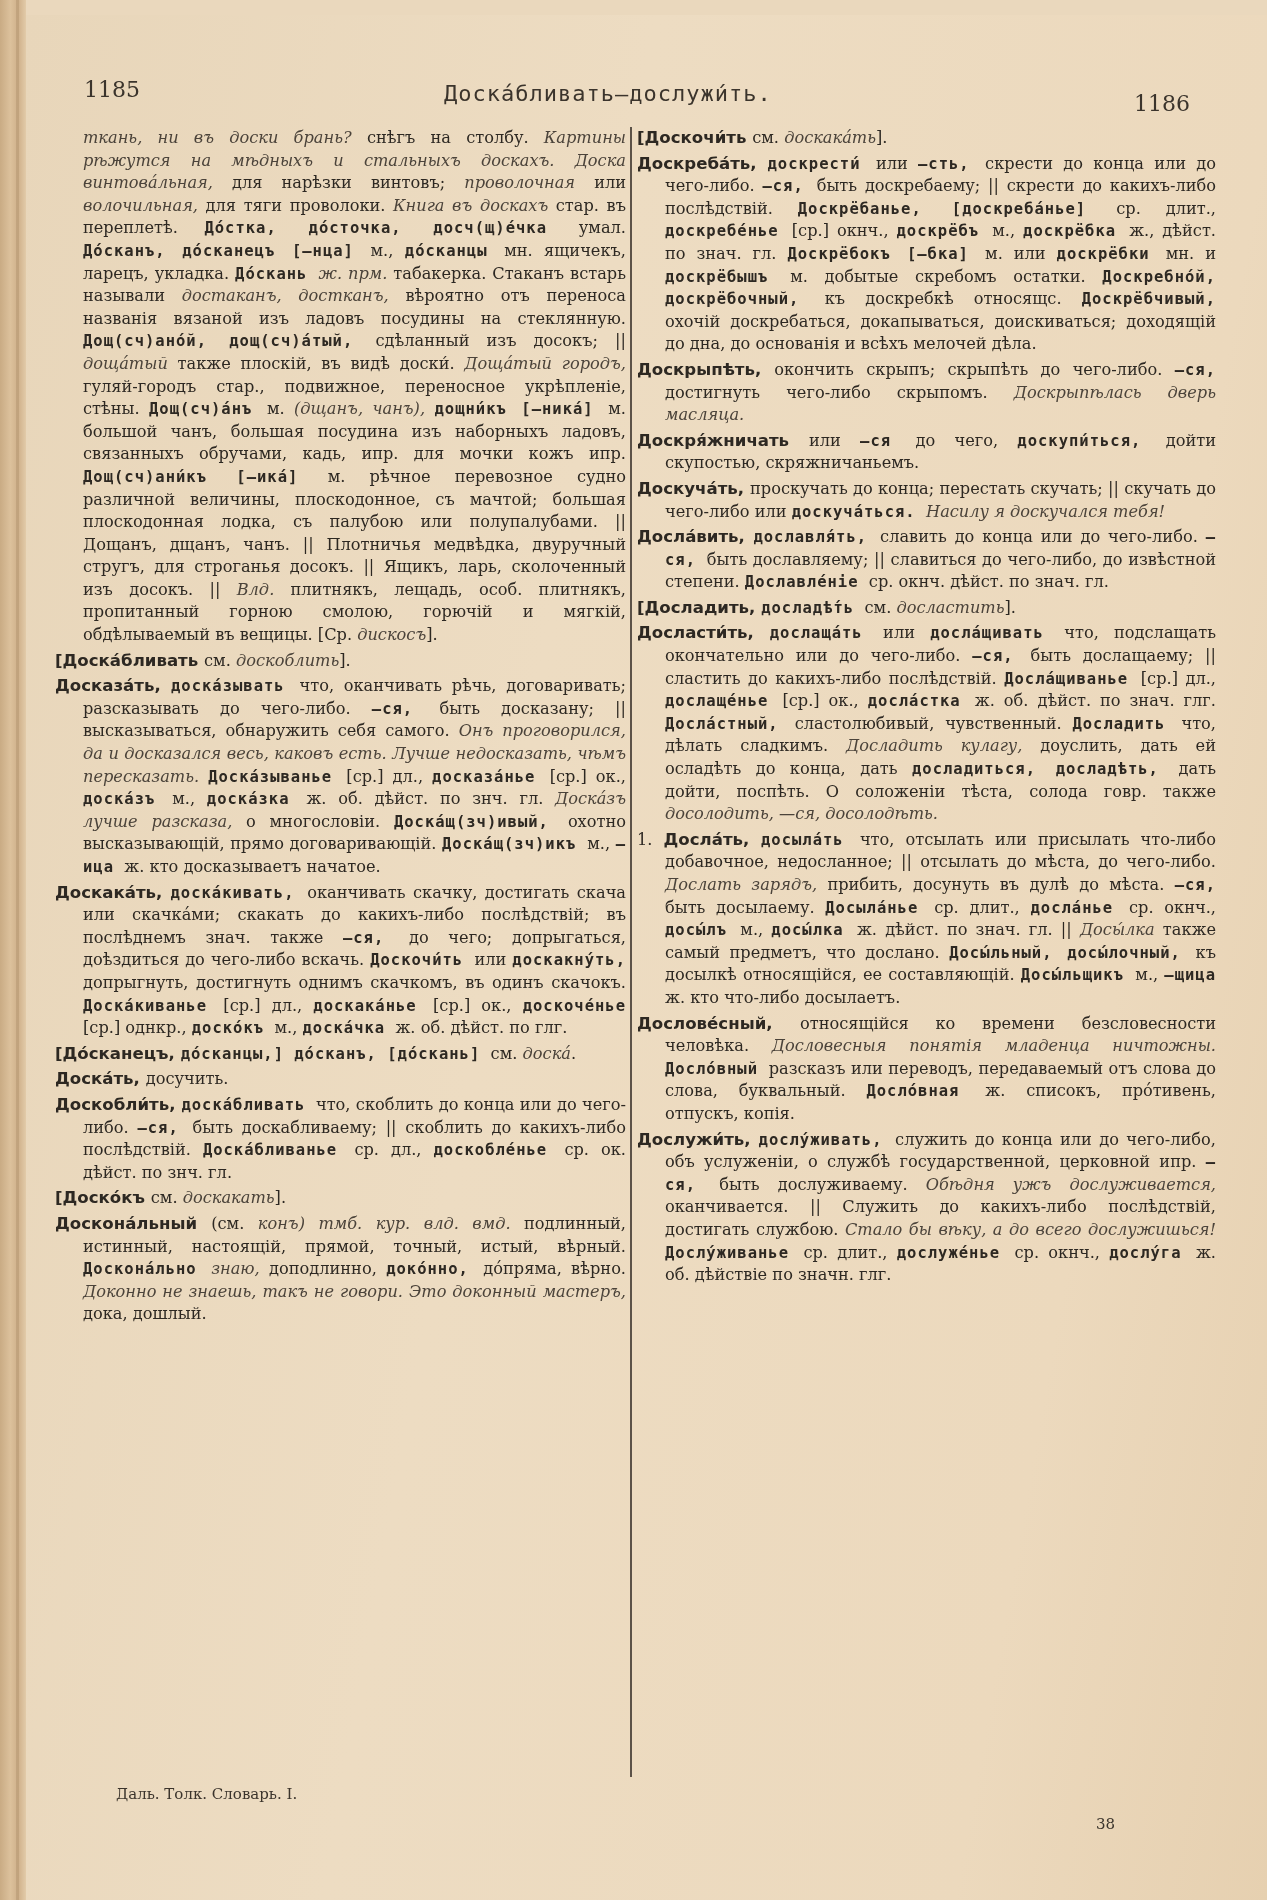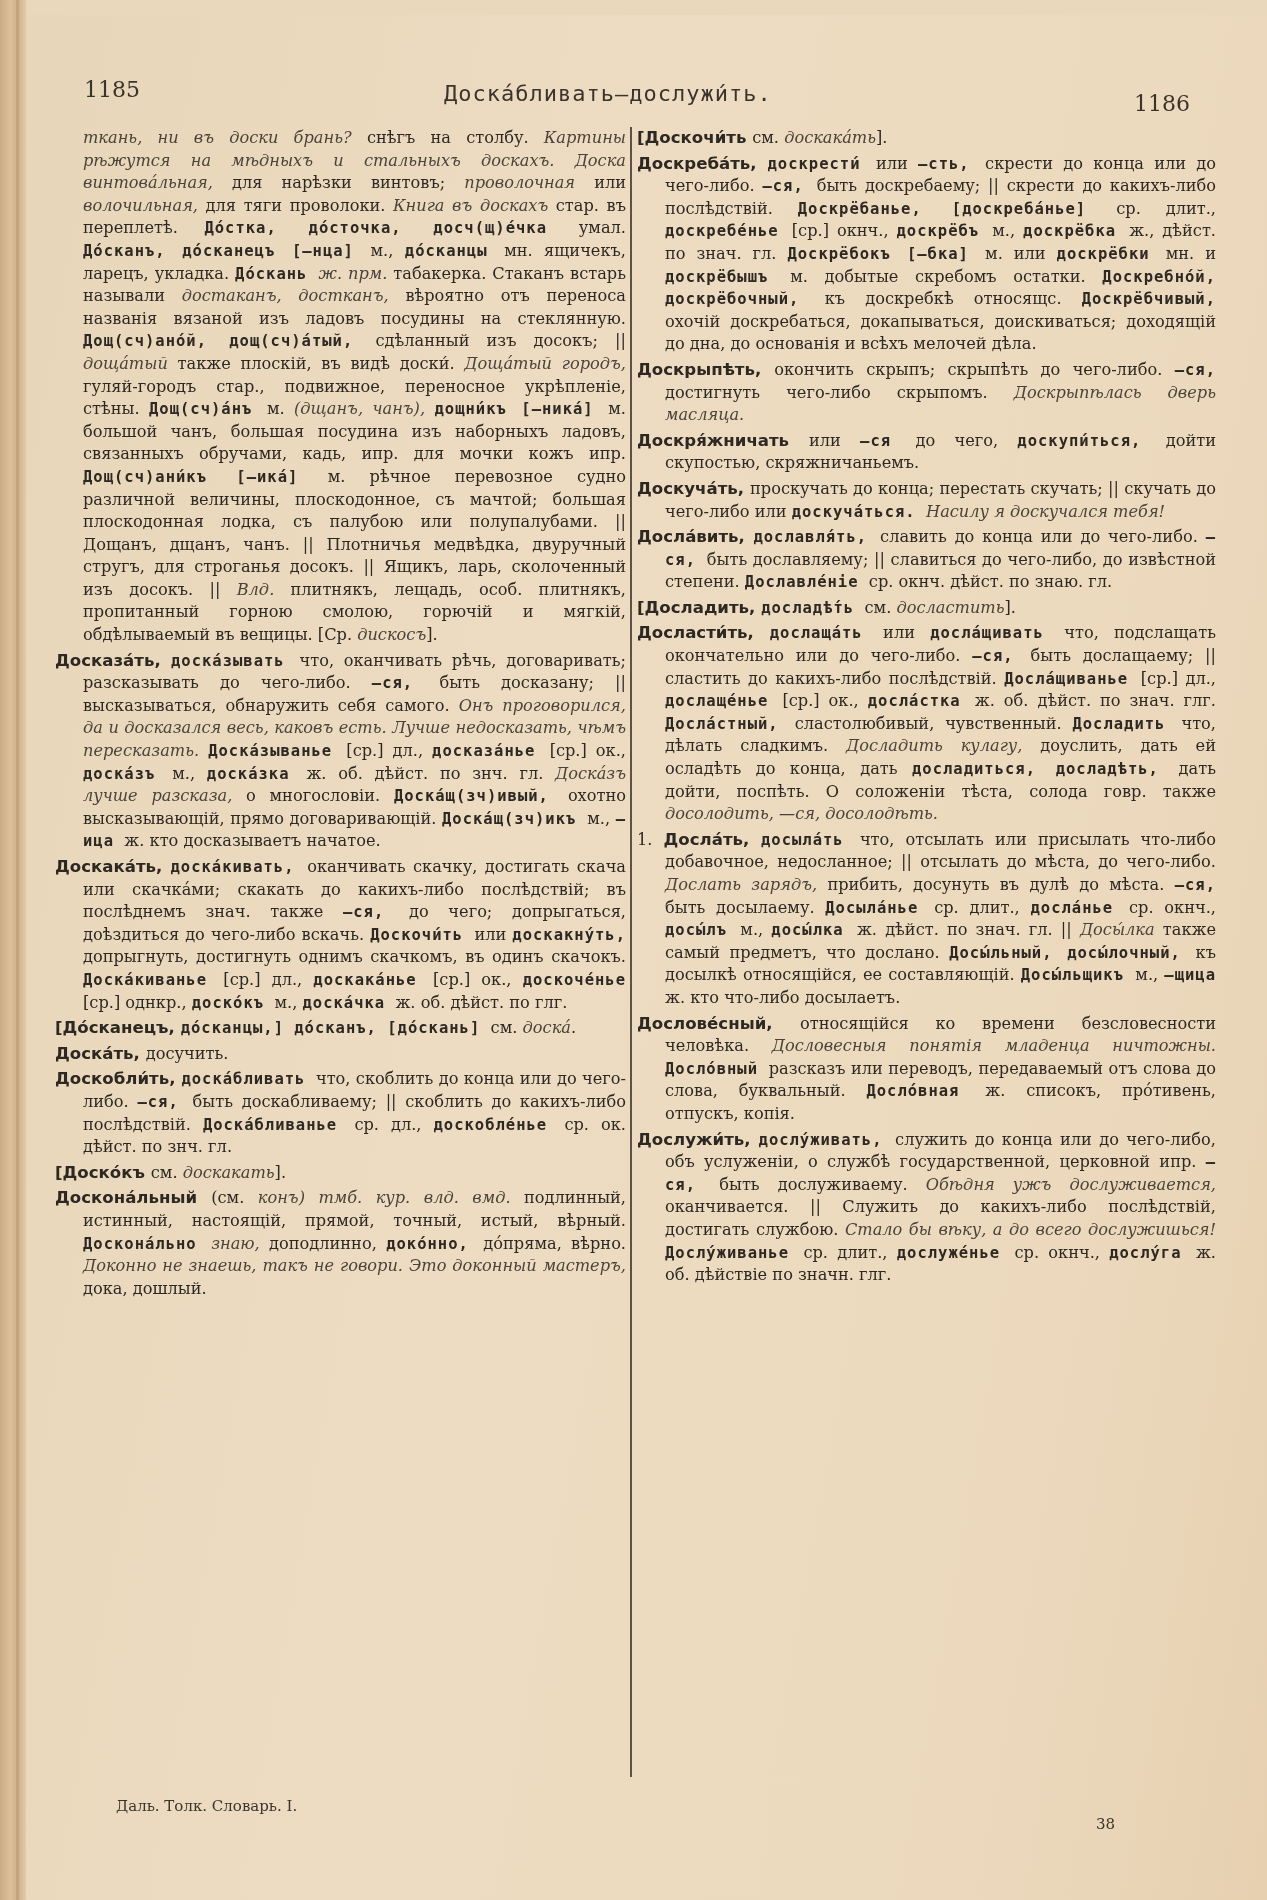--- a/index.html
+++ b/index.html
@@ -30,54 +30,55 @@
     font-size:16.2px; line-height:22.6px; text-align:justify;
   }
   .col-left { left:26px; width:574px; }
   .col-right { left:608px; width:582px; }
   .divider { position:absolute; left:604px; top:112px; width:2px; height:1650px; background:#5c5248; }
   .entry { margin:0 0 3px 3px; padding-left:28px; text-indent:-28px; }
   .entry.cont { padding-left:28px; text-indent:0; }
   .hw { font-family:"DejaVu Sans", sans-serif; font-weight:bold; font-size:16.6px; }
   .b { font-family:"DejaVu Sans Mono", monospace; font-weight:bold; letter-spacing:1px; font-size:15.5px; }
   .i { font-style:italic; color:#4b433a; }
-  .footer-left { position:absolute; left:90px; top:1770px; font-size:15px; color:#3b342c;margin-top:12px; }
+  .footer-left { position:absolute; left:90px; top:1770px; font-size:15px; color:#3b342c; }
   .footer-right { position:absolute; left:1070px; top:1800px; font-size:15px; color:#3b342c; }
 </style>
 </head>
 <body>
 
 <div class="page-edge"></div>
 <div class="page-edge2"></div>
 
 <div class="page">
   <div class="header">
     <span class="pnum-left">1185</span>
     <span class="running-head">Доскáбливать—дослужи́ть.</span>
     <span class="pnum-right">1186</span>
   </div>
 
   <div class="col col-left" id="col-left">
       <p class="entry cont"><span class="i">ткань, ни въ доски брань? </span><span>снѣгъ на столбу. </span><span class="i">Картины рѣжутся на мѣдныхъ и стальныхъ доскахъ. Доска винтовáльная, </span><span>для нарѣзки винтовъ; </span><span class="i">проволочная </span><span>или </span><span class="i">волочильная, </span><span>для тяги проволоки. </span><span class="i">Книга въ доскахъ </span><span>стар. въ переплетѣ. </span><span class="b">Дóстка, дóсточка, досч(щ)éчка </span><span>умал. </span><span class="b">Дóсканъ, дóсканецъ [—нца] </span><span>м., </span><span class="b">дóсканцы </span><span>мн. ящичекъ, ларецъ, укладка. </span><span class="b">Дóскань </span><span class="i">ж. прм. </span><span>табакерка. Стаканъ встарь называли </span><span class="i">достаканъ, достканъ, </span><span>вѣроятно отъ переноса названія вязаной изъ ладовъ посудины на стеклянную. </span><span class="b">Дощ(сч)анóй, дощ(сч)áтый, </span><span>сдѣланный изъ досокъ; || </span><span class="i">дощáтый </span><span>также плоскій, въ видѣ доски́. </span><span class="i">Дощáтый городъ, </span><span>гуляй-городъ стар., подвижное, переносное укрѣпленіе, стѣны. </span><span class="b">Дощ(сч)áнъ </span><span>м. </span><span class="i">(дщанъ, чанъ), </span><span class="b">дощни́къ [—никá] </span><span>м. большой чанъ, большая посудина изъ наборныхъ ладовъ, связанныхъ обручами, кадь, ипр. для мочки кожъ ипр. </span><span class="b">Дощ(сч)ани́къ [—икá] </span><span>м. рѣчное перевозное судно различной величины, плоскодонное, съ мачтой; большая плоскодонная лодка, съ палубою или полупалубами. || Дощанъ, дщанъ, чанъ. || Плотничья медвѣдка, двуручный стругъ, для строганья досокъ. || Ящикъ, ларь, сколоченный изъ досокъ. || </span><span class="i">Влд. </span><span>плитнякъ, лещадь, особ. плитнякъ, пропитанный горною смолою, горючій и мягкій, обдѣлываемый въ вещицы. [Ср. </span><span class="i">дискосъ</span><span>].</span></p>
+      <p class="entry"><span class="hw">[Доскáбливать </span><span>см. </span><span class="i">доскоблить</span><span>].</span></p>
       <p class="entry"><span class="hw">Досказáть, </span><span class="b">доскáзывать </span><span>что, оканчивать рѣчь, договаривать; разсказывать до чего-либо. </span><span class="b">—ся, </span><span>быть досказану; || высказываться, обнаружить себя самого. </span><span class="i">Онъ проговорился, да и досказался весь, каковъ есть. Лучше недосказать, чѣмъ пересказать. </span><span class="b">Доскáзыванье </span><span>[ср.] дл., </span><span class="b">досказáнье </span><span>[ср.] ок., </span><span class="b">доскáзъ </span><span>м., </span><span class="b">доскáзка </span><span>ж. об. дѣйст. по знч. гл. </span><span class="i">Доскáзъ лучше разсказа, </span><span>о многословіи. </span><span class="b">Доскáщ(зч)ивый, </span><span>охотно высказывающій, прямо договаривающій. </span><span class="b">Доскáщ(зч)икъ </span><span>м., </span><span class="b">—ица </span><span>ж. кто досказываетъ начатое.</span></p>
       <p class="entry"><span class="hw">Доскакáть, </span><span class="b">доскáкивать, </span><span>оканчивать скачку, достигать скача или скачкáми; скакать до какихъ-либо послѣдствій; въ послѣднемъ знач. также </span><span class="b">—ся, </span><span>до чего; допрыгаться, доѣздиться до чего-либо вскачь. </span><span class="b">Доскочи́ть </span><span>или </span><span class="b">доскакну́ть, </span><span>допрыгнуть, достигнуть однимъ скачкомъ, въ одинъ скачокъ. </span><span class="b">Доскáкиванье </span><span>[ср.] дл., </span><span class="b">доскакáнье </span><span>[ср.] ок., </span><span class="b">доскочéнье </span><span>[ср.] однкр., </span><span class="b">доскóкъ </span><span>м., </span><span class="b">доскáчка </span><span>ж. об. дѣйст. по глг.</span></p>
       <p class="entry"><span class="hw">[Дóсканецъ, </span><span class="b">дóсканцы,] дóсканъ, [дóскань] </span><span>см. </span><span class="i">доскá</span><span>.</span></p>
       <p class="entry"><span class="hw">Доскáть, </span><span>досучить.</span></p>
       <p class="entry"><span class="hw">Доскобли́ть, </span><span class="b">доскáбливать </span><span>что, скоблить до конца или до чего-либо. </span><span class="b">—ся, </span><span>быть доскабливаему; || скоблить до какихъ-либо послѣдствій. </span><span class="b">Доскáбливанье </span><span>ср. дл., </span><span class="b">доскоблéнье </span><span>ср. ок. дѣйст. по знч. гл.</span></p>
       <p class="entry"><span class="hw">[Доскóкъ </span><span>см. </span><span class="i">доскакать</span><span>].</span></p>
       <p class="entry"><span class="hw">Доскона́льный </span><span>(см. </span><span class="i">конъ) тмб. кур. влд. вмд. </span><span>подлинный, истинный, настоящій, прямой, точный, истый, вѣрный. </span><span class="b">Досконáльно </span><span class="i">знаю, </span><span>доподлинно, </span><span class="b">докóнно, </span><span>дóпряма, вѣрно. </span><span class="i">Доконно не знаешь, такъ не говори. Это доконный мастеръ, </span><span>дока, дошлый.</span></p>
     </div>
   <div class="divider"></div>
   <div class="col col-right" id="col-right">
       <p class="entry"><span class="hw">[Доскочи́ть </span><span>см. </span><span class="i">доскакáть</span><span>].</span></p>
       <p class="entry"><span class="hw">Доскребáть, </span><span class="b">доскрести́ </span><span>или </span><span class="b">—сть, </span><span>скрести до конца или до чего-либо. </span><span class="b">—ся, </span><span>быть доскребаему; || скрести до какихъ-либо послѣдствій. </span><span class="b">Доскрёбанье, [доскребáнье] </span><span>ср. длит., </span><span class="b">доскребéнье </span><span>[ср.] окнч., </span><span class="b">доскрёбъ </span><span>м., </span><span class="b">доскрёбка </span><span>ж., дѣйст. по знач. гл. </span><span class="b">Доскрёбокъ [—бка] </span><span>м. или </span><span class="b">доскрёбки </span><span>мн. и </span><span class="b">доскрёбышъ </span><span>м. добытые скребомъ остатки. </span><span class="b">Доскребнóй, доскрёбочный, </span><span>къ доскребкѣ относящс. </span><span class="b">Доскрёбчивый, </span><span>охочій доскребаться, докапываться, доискиваться; доходящій до дна, до основанія и всѣхъ мелочей дѣла.</span></p>
       <p class="entry"><span class="hw">Доскрыпѣть, </span><span>окончить скрыпъ; скрыпѣть до чего-либо. </span><span class="b">—ся, </span><span>достигнуть чего-либо скрыпомъ. </span><span class="i">Доскрыпѣлась дверь масляца.</span></p>
       <p class="entry"><span class="hw">Доскря́жничать </span><span>или </span><span class="b">—ся </span><span>до чего, </span><span class="b">доскупи́ться, </span><span>дойти скупостью, скряжничаньемъ.</span></p>
       <p class="entry"><span class="hw">Доскучáть, </span><span>проскучать до конца; перестать скучать; || скучать до чего-либо или </span><span class="b">доскучáться. </span><span class="i">Насилу я доскучался тебя!</span></p>
-      <p class="entry"><span class="hw">Дослáвить, </span><span class="b">дославля́ть, </span><span>славить до конца или до чего-либо. </span><span class="b">—ся, </span><span>быть дославляему; || славиться до чего-либо, до извѣстной степени. </span><span class="b">Дославлéніе </span><span>ср. окнч. дѣйст. по знаю. гл.</span></p>
+      <p class="entry"><span class="hw">Дослáвить, </span><span class="b">дославля́ть, </span><span>славить до конца или до чего-либо. </span><span class="b">—ся, </span><span>быть дославляему; || славиться до чего-либо, до извѣстной степени. </span><span class="b">Дославлéніе </span><span>ср. окнч. дѣйст. по знач. гл.</span></p>
       <p class="entry"><span class="hw">[Досладить, </span><span class="b">досладѣ́ть </span><span>см. </span><span class="i">досластить</span><span>].</span></p>
       <p class="entry"><span class="hw">Досласти́ть, </span><span class="b">дослащáть </span><span>или </span><span class="b">дослáщивать </span><span>что, подслащать окончательно или до чего-либо. </span><span class="b">—ся, </span><span>быть дослащаему; || сластить до какихъ-либо послѣдствій. </span><span class="b">Дослáщиванье </span><span>[ср.] дл., </span><span class="b">дослащéнье </span><span>[ср.] ок., </span><span class="b">дослáстка </span><span>ж. об. дѣйст. по знач. глг. </span><span class="b">Дослáстный, </span><span>сластолюбивый, чувственный. </span><span class="b">Досладить </span><span>что, дѣлать сладкимъ. </span><span class="i">Досладить кулагу, </span><span>доуслить, дать ей осладѣть до конца, дать </span><span class="b">досладиться, досладѣть, </span><span>дать дойти, поспѣть. О соложеніи тѣста, солода говр. также </span><span class="i">досолодить, —ся, досолодѣть.</span></p>
       <p class="entry"><span>1. </span><span class="hw">Дослáть, </span><span class="b">досылáть </span><span>что, отсылать или присылать что-либо добавочное, недосланное; || отсылать до мѣста, до чего-либо. </span><span class="i">Дослать зарядъ, </span><span>прибить, досунуть въ дулѣ до мѣста. </span><span class="b">—ся, </span><span>быть досылаему. </span><span class="b">Досылáнье </span><span>ср. длит., </span><span class="b">дослáнье </span><span>ср. окнч., </span><span class="b">досы́лъ </span><span>м., </span><span class="b">досы́лка </span><span>ж. дѣйст. по знач. гл. || </span><span class="i">Досы́лка </span><span>также самый предметъ, что дослано. </span><span class="b">Досы́льный, досы́лочный, </span><span>къ досылкѣ относящійся, ее составляющій. </span><span class="b">Досы́льщикъ </span><span>м., </span><span class="b">—щица </span><span>ж. кто что-либо досылаетъ.</span></p>
       <p class="entry"><span class="hw">Дословéсный, </span><span>относящійся ко времени безсловесности человѣка. </span><span class="i">Дословесныя понятія младенца ничтожны. </span><span class="b">Дослóвный </span><span>разсказъ или переводъ, передаваемый отъ слова до слова, буквальный. </span><span class="b">Дослóвная </span><span>ж. списокъ, прóтивень, отпускъ, копія.</span></p>
       <p class="entry"><span class="hw">Дослужи́ть, </span><span class="b">дослу́живать, </span><span>служить до конца или до чего-либо, объ услуженіи, о службѣ государственной, церковной ипр. </span><span class="b">—ся, </span><span>быть дослуживаему. </span><span class="i">Обѣдня ужъ дослуживается, </span><span>оканчивается. || Служить до какихъ-либо послѣдствій, достигать службою. </span><span class="i">Стало бы вѣку, а до всего дослужишься! </span><span class="b">Дослу́живанье </span><span>ср. длит., </span><span class="b">дослужéнье </span><span>ср. окнч., </span><span class="b">дослу́га </span><span>ж. об. дѣйствіе по значн. глг.</span></p>
     </div>
 
   <div class="footer-left">Даль. Толк. Словарь. I.</div>
   <div class="footer-right">38</div>
 </div>

